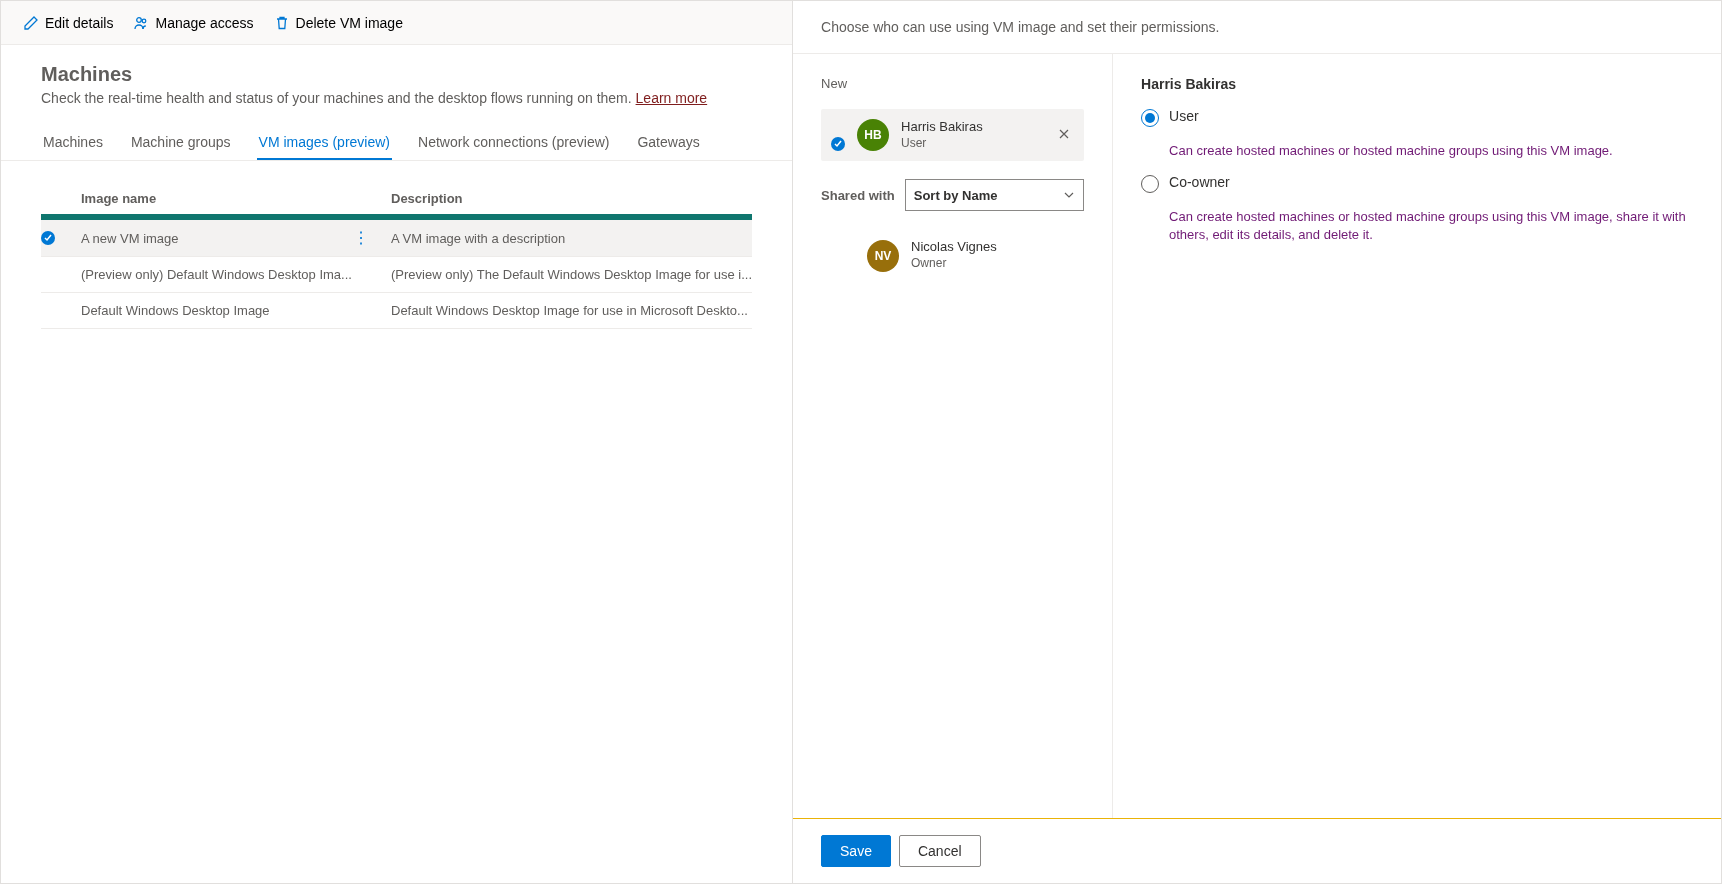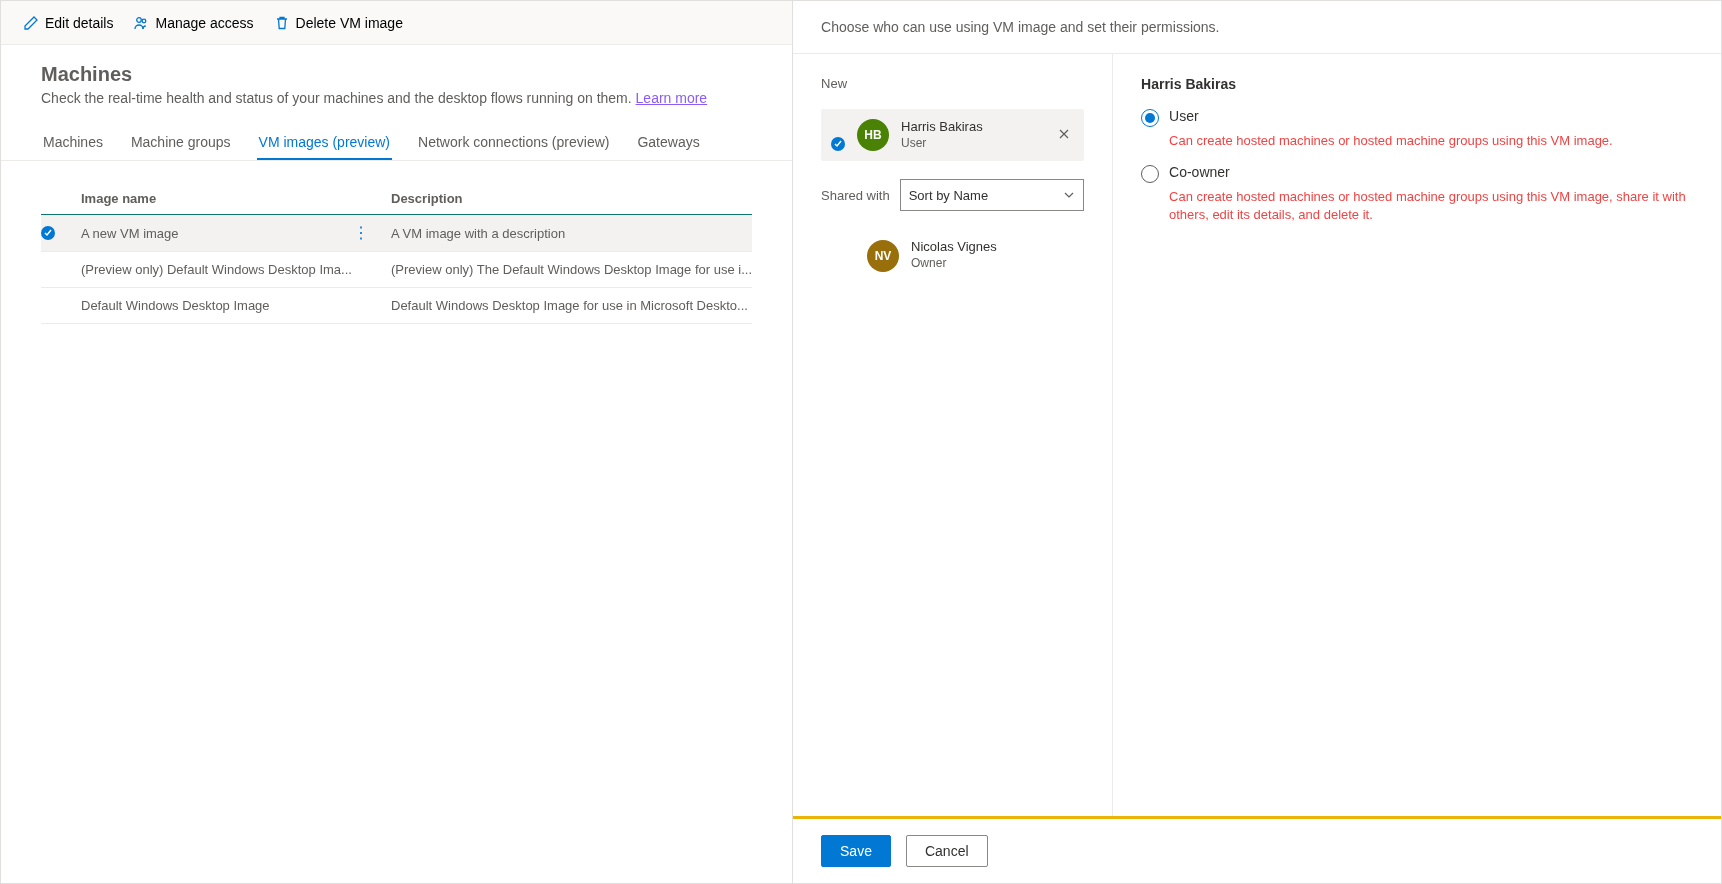--- a/index.html
+++ b/index.html
@@ -21,30 +21,30 @@
     
     .cmdbar { height:44px; display:flex; align-items:center; padding:0 12px; border-bottom:1px solid #edebe9; background:#faf9f8;}
     .cmdbtn { display:flex; align-items:center; gap:6px; padding:6px 10px; color:#000000; font-size:14px; cursor:pointer; border:none; background:none; }
     .cmd-icon { width:16px; height:16px; color:#0078d4; display:inline-flex; align-items:center; justify-content:center;}
     .cmd-icon svg { width:16px; height:16px; }
 
     
     .page-head { padding:18px 40px 0 40px; }
     .page-title { font-size:20px; font-weight:600; color:#605e5c; margin-bottom:4px;}
     .page-sub { font-size:14px; color:#605e5c; }
-    .page-sub a { color:#8b5cf6; text-decoration:underline;margin-top:28px; }
+    .page-sub a { color:#7f1d1d; text-decoration:underline;margin-top:28px; }
 
     
     .tabs { display:flex; gap:24px; padding:20px 40px 0 40px; border-bottom:1px solid #edebe9;}
     .tab { padding:8px 2px; color:#605e5c; cursor:pointer; border-bottom:2px solid transparent; font-size:14px;}
     .tab.active { color:#0078d4; border-bottom-color:#0078d4; }
 
     
     .tbl { padding:22px 40px 0 40px; }
-    .tbl-header { display:flex; padding:8px 0; border-bottom:1px solid #0f766e; color:#605e5c; font-weight:600; font-size:13px;}
+    .tbl-header { display:flex; padding:8px 0; border-bottom:6px solid #0f766e; color:#605e5c; font-weight:600; font-size:13px;}
     .col-chk { width:40px; }
     .col-name { width:310px; padding-right:20px; }
     .col-desc { flex:1; }
     .tbl-row { display:flex; align-items:center; padding:10px 0; border-bottom:1px solid #edebe9; font-size:13px; color:#323130;}
     .tbl-row.selected { background:#f3f2f1; }
     .tbl-row .name { color:#605e5c; }
     .tbl-row .desc { color:#605e5c; white-space:nowrap; overflow:hidden; text-overflow:ellipsis;}
     .row-check { width:14px; height:14px; border-radius:50%; background:#0078d4; display:flex; align-items:center; justify-content:center;}
     .row-check svg { width:8px; height:8px; color:#fff;}
     .more-dots { width:20px; text-align:center; color:#0078d4; cursor:pointer; font-size:16px; line-height:1;}
@@ -63,38 +63,38 @@
     .person-card .chk svg { width:8px; height:8px; color:#fff;}
     .avatar { width:32px; height:32px; border-radius:50%; display:flex; align-items:center; justify-content:center; color:#fff; font-size:12px; font-weight:600;}
     .avatar.green { background:#498205;}
     .avatar.olive { background:#986f0b;}
     .person-info { display:flex; flex-direction:column; line-height:1.3;}
     .person-name { font-size:13px; color:#323130;}
     .person-role { font-size:12px; color:#605e5c;}
     .remove-x { position:absolute; right:10px; top:50%; transform:translateY(-50%); cursor:pointer; color:#605e5c; padding:4px;}
     .remove-x svg { width:12px; height:12px;}
 
-    .shared-row { display:flex; align-items:center; gap:10px;}
+    .shared-row { display:flex; align-items:center; gap:10px;font-weight:bold;}
     .sort-select { flex:1; border:1px solid #8a8886; height:32px; display:flex; align-items:center; justify-content:space-between; padding:0 8px; font-size:13px; color:#323130; cursor:pointer; background:#fff;}
     .sort-select svg { width:12px; height:12px; color:#605e5c;}
 
     .shared-person { display:flex; align-items:center; gap:12px; padding:10px 0 0 46px;}
 
     
     .perm-title { font-size:14px; font-weight:600; color:#323130; margin-bottom:16px;}
     .radio-row { display:flex; align-items:flex-start; gap:10px; margin-bottom:14px; cursor:pointer;}
     .radio-outer { width:18px; height:18px; border-radius:50%; border:1px solid #0078d4; display:flex; align-items:center; justify-content:center; flex-shrink:0; margin-top:1px;}
     .radio-outer.unchecked { border-color:#605e5c;}
     .radio-inner { width:10px; height:10px; border-radius:50%; background:#0078d4;}
     .radio-text { display:flex; flex-direction:column;}
     .radio-label { font-size:14px; color:#323130;}
-    .radio-desc { font-size:13px; color:#ef4444; line-height:1.4; margin-top:8px;}
-
-    
-    .panel-foot { padding:16px 28px; border-top:3px solid #eab308; display:flex; gap:15px;}
+    .radio-desc { font-size:13px; color:#701a75; line-height:1.4; margin-top:18px;}
+
+    
+    .panel-foot { padding:16px 28px; border-top:1px solid #eab308; display:flex; gap:8px;}
     .btn { height:32px; padding:0 18px; font-size:14px; border-radius:2px; cursor:pointer; display:inline-flex; align-items:center;}
     .btn-primary { background:#0078d4; color:#fff; border:1px solid #0078d4;}
     .btn-default { background:#fff; color:#323130; border:1px solid #8a8886;}
   </style>
 </head>
 <body>
 
 <div class="main-wrap">
   <div class="left-main">
     <div class="cmdbar">

